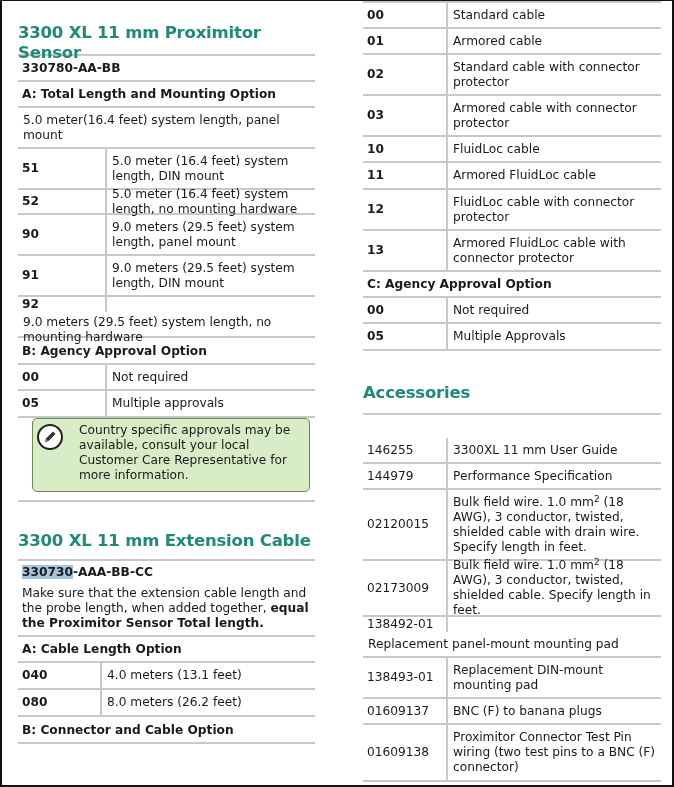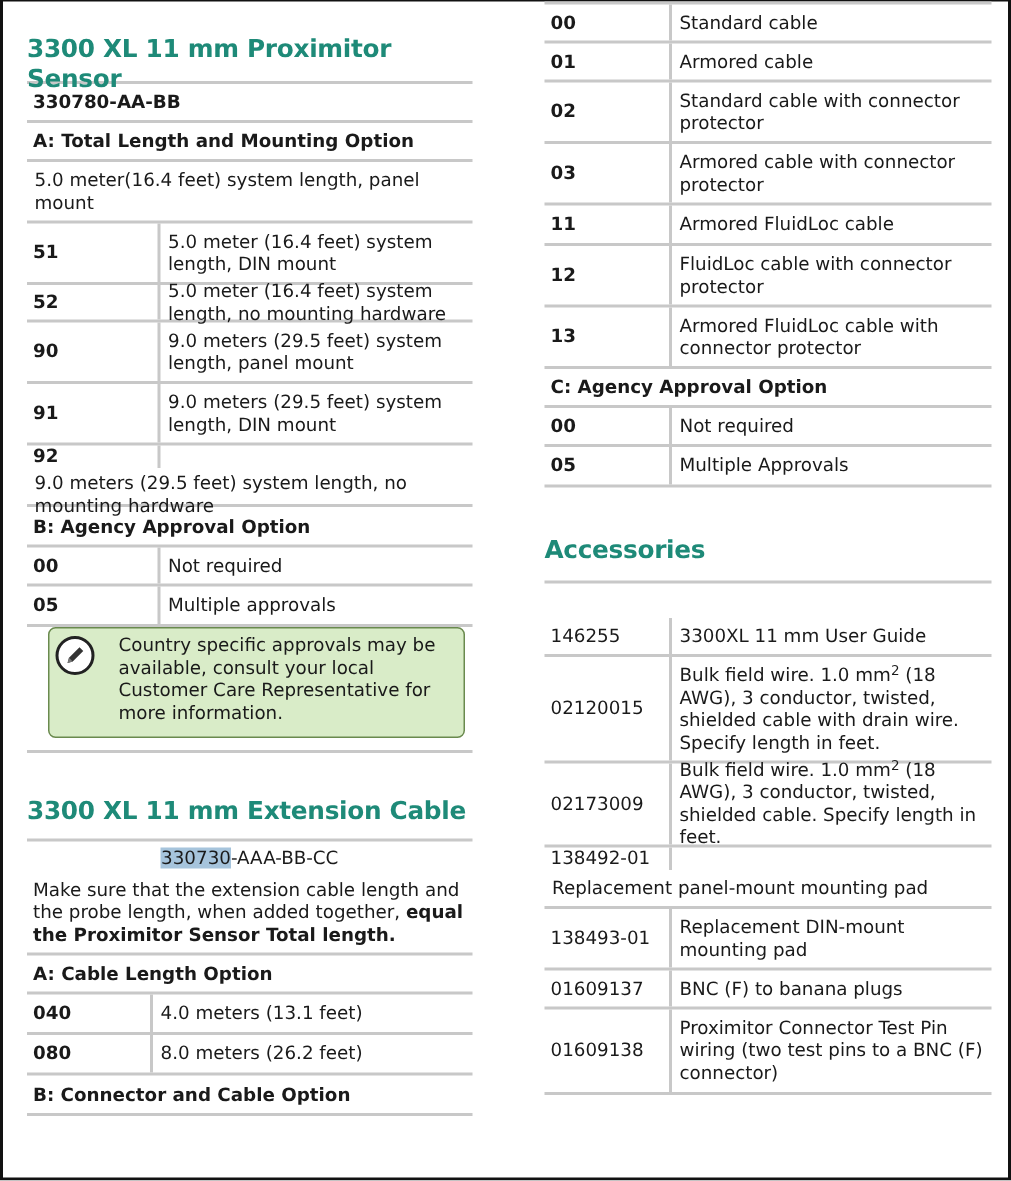--- a/index.html
+++ b/index.html
@@ -33,21 +33,21 @@
     padding-left: 4px; display: flex; align-items: center;
   }
   .note-box {
     margin: 0 5px 8px 14px; background: #d9ecc8; border: 1.5px solid #6a8a4e;
     border-radius: 5px; display: flex; padding: 3px 6px 8px 4px; font-size: 12.2px; line-height: 15px;
   }
   .note-icon {
     width: 26px; height: 26px; border: 2px solid #222; border-radius: 50%; flex-shrink: 0;
     display: flex; align-items: center; justify-content: center; margin: 2px 16px 0 0; background: #fff;
   }
-  .ext-part { font-size: 12.2px; font-weight: normal; padding: 4px 4px 0 4px; height: 22px; text-align: center; }
+  .ext-part { font-size: 12.2px; font-weight: bold; padding: 4px 4px 0 4px; height: 22px; }
   .ext-part .hl { background: #a6c4dc; }
   .ext-para { font-size: 12.2px; line-height: 15px; padding: 3px 4px 4px 4px; border-bottom: 2px solid #c8c8c8; }
   .ext-para b { font-weight: bold; }
   sup { font-size: 9px; vertical-align: 4px; line-height: 0; }
 </style>
 </head>
 <body>
 
 <div class="frame"></div>
 
@@ -129,20 +129,24 @@
       <div class="desc">Armored cable</div>
     </div>
   <div class="row" style="height:41px;">
       <div class="code" style="width:85px;">02</div>
       <div class="desc">Standard cable with connector protector</div>
     </div>
   <div class="row" style="height:41px;">
       <div class="code" style="width:85px;">03</div>
       <div class="desc">Armored cable with connector protector</div>
     </div>
+  <div class="row" style="height:26px;">
+      <div class="code" style="width:85px;">10</div>
+      <div class="desc">FluidLoc cable</div>
+    </div>
   <div class="row" style="height:27px;">
       <div class="code" style="width:85px;">11</div>
       <div class="desc">Armored FluidLoc cable</div>
     </div>
   <div class="row" style="height:41px;">
       <div class="code" style="width:85px;">12</div>
       <div class="desc">FluidLoc cable with connector protector</div>
     </div>
   <div class="row" style="height:41px;">
       <div class="code" style="width:85px;">13</div>
@@ -156,20 +160,24 @@
   <div class="row" style="height:27px;">
       <div class="code" style="width:85px;">05</div>
       <div class="desc">Multiple Approvals</div>
     </div>
 
   <h2 class="section-title" style="margin-top:32px; height:30px;">Accessories</h2>
   <div class="hline"></div>
   <div class="row acc" style="height:26px;margin-top:23px;">
       <div class="code" style="width:85px;">146255</div>
       <div class="desc">3300XL 11 mm User Guide</div>
+    </div>
+  <div class="row acc" style="height:26px;">
+      <div class="code" style="width:85px;">144979</div>
+      <div class="desc">Performance Specification</div>
     </div>
   <div class="row acc" style="height:71px;">
       <div class="code" style="width:85px;">02120015</div>
       <div class="desc">
         <span><span>Bulk field wire. 1.0 mm</span><sup>2</sup><span> (18 AWG), 3 conductor, twisted, shielded cable with drain wire. Specify length in feet.</span></span>
       </div>
     </div>
   <div class="row acc" style="height:56px;">
       <div class="code" style="width:85px;">02173009</div>
       <div class="desc">

